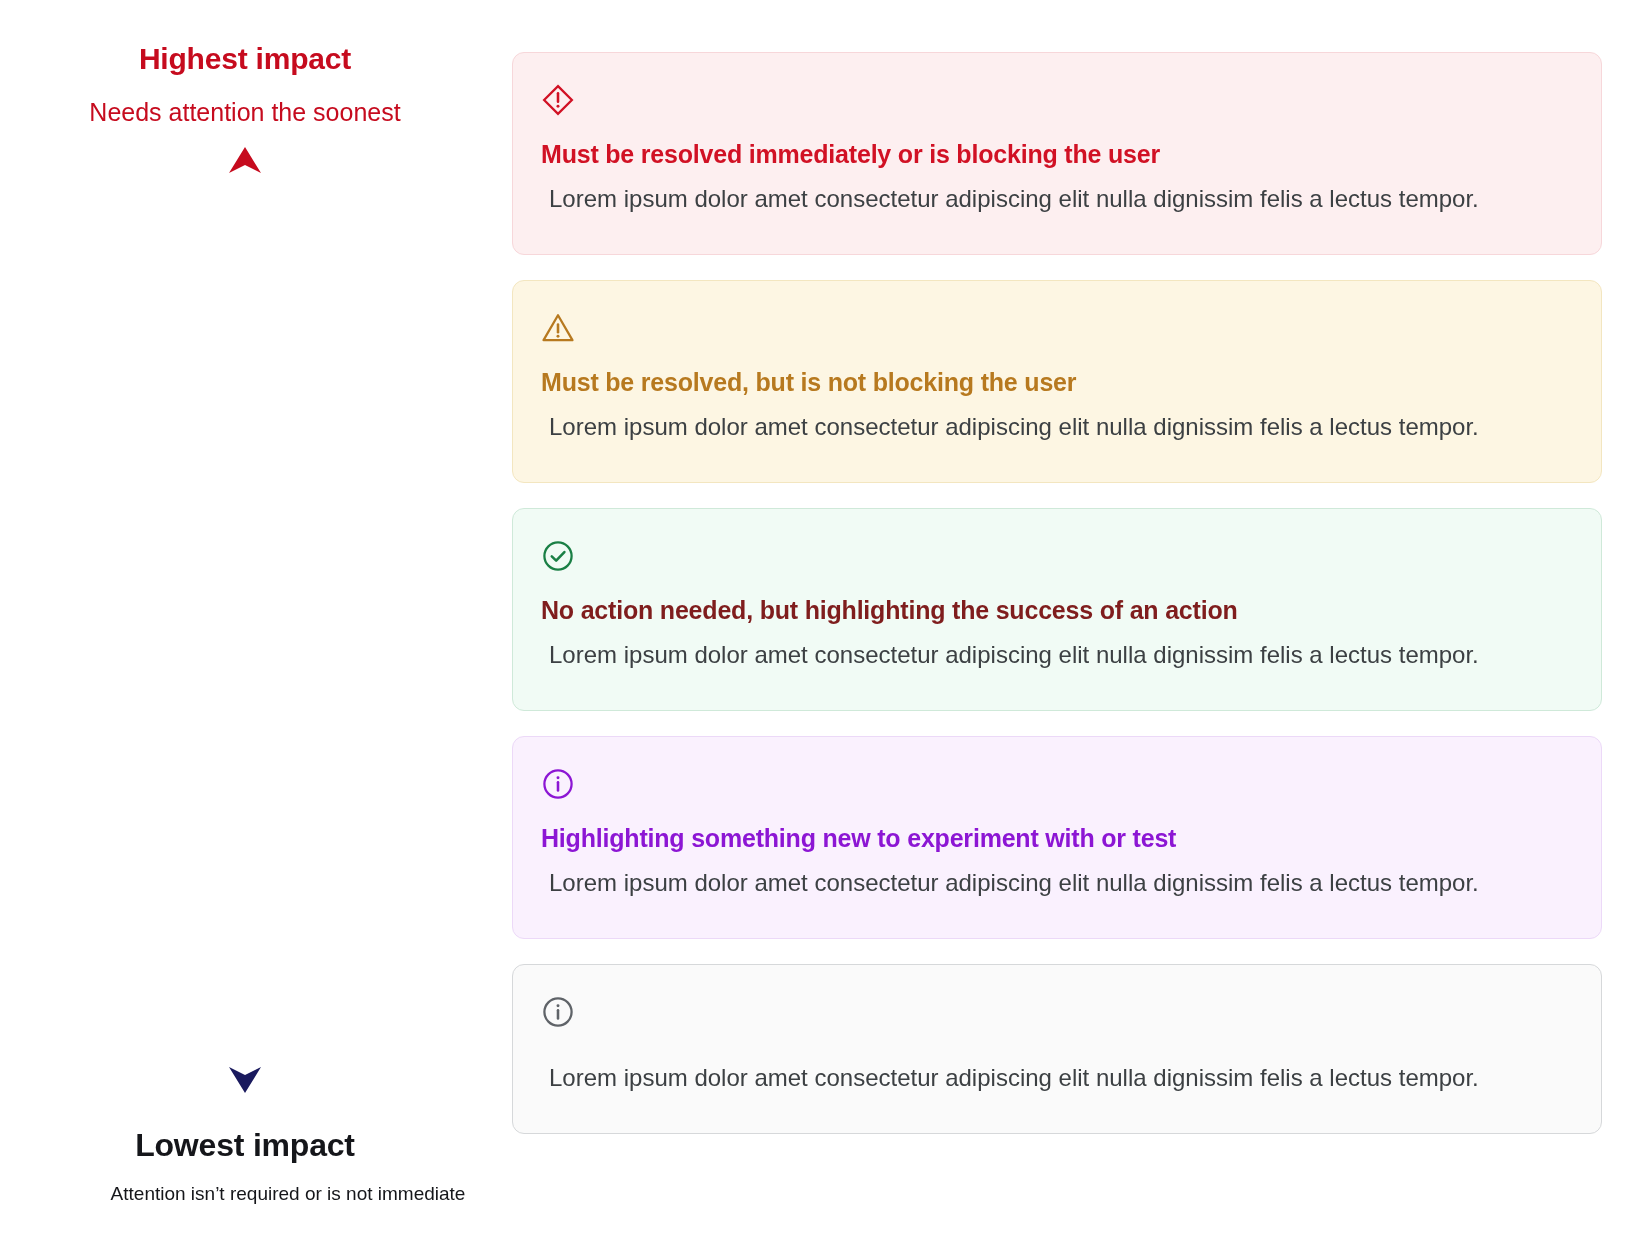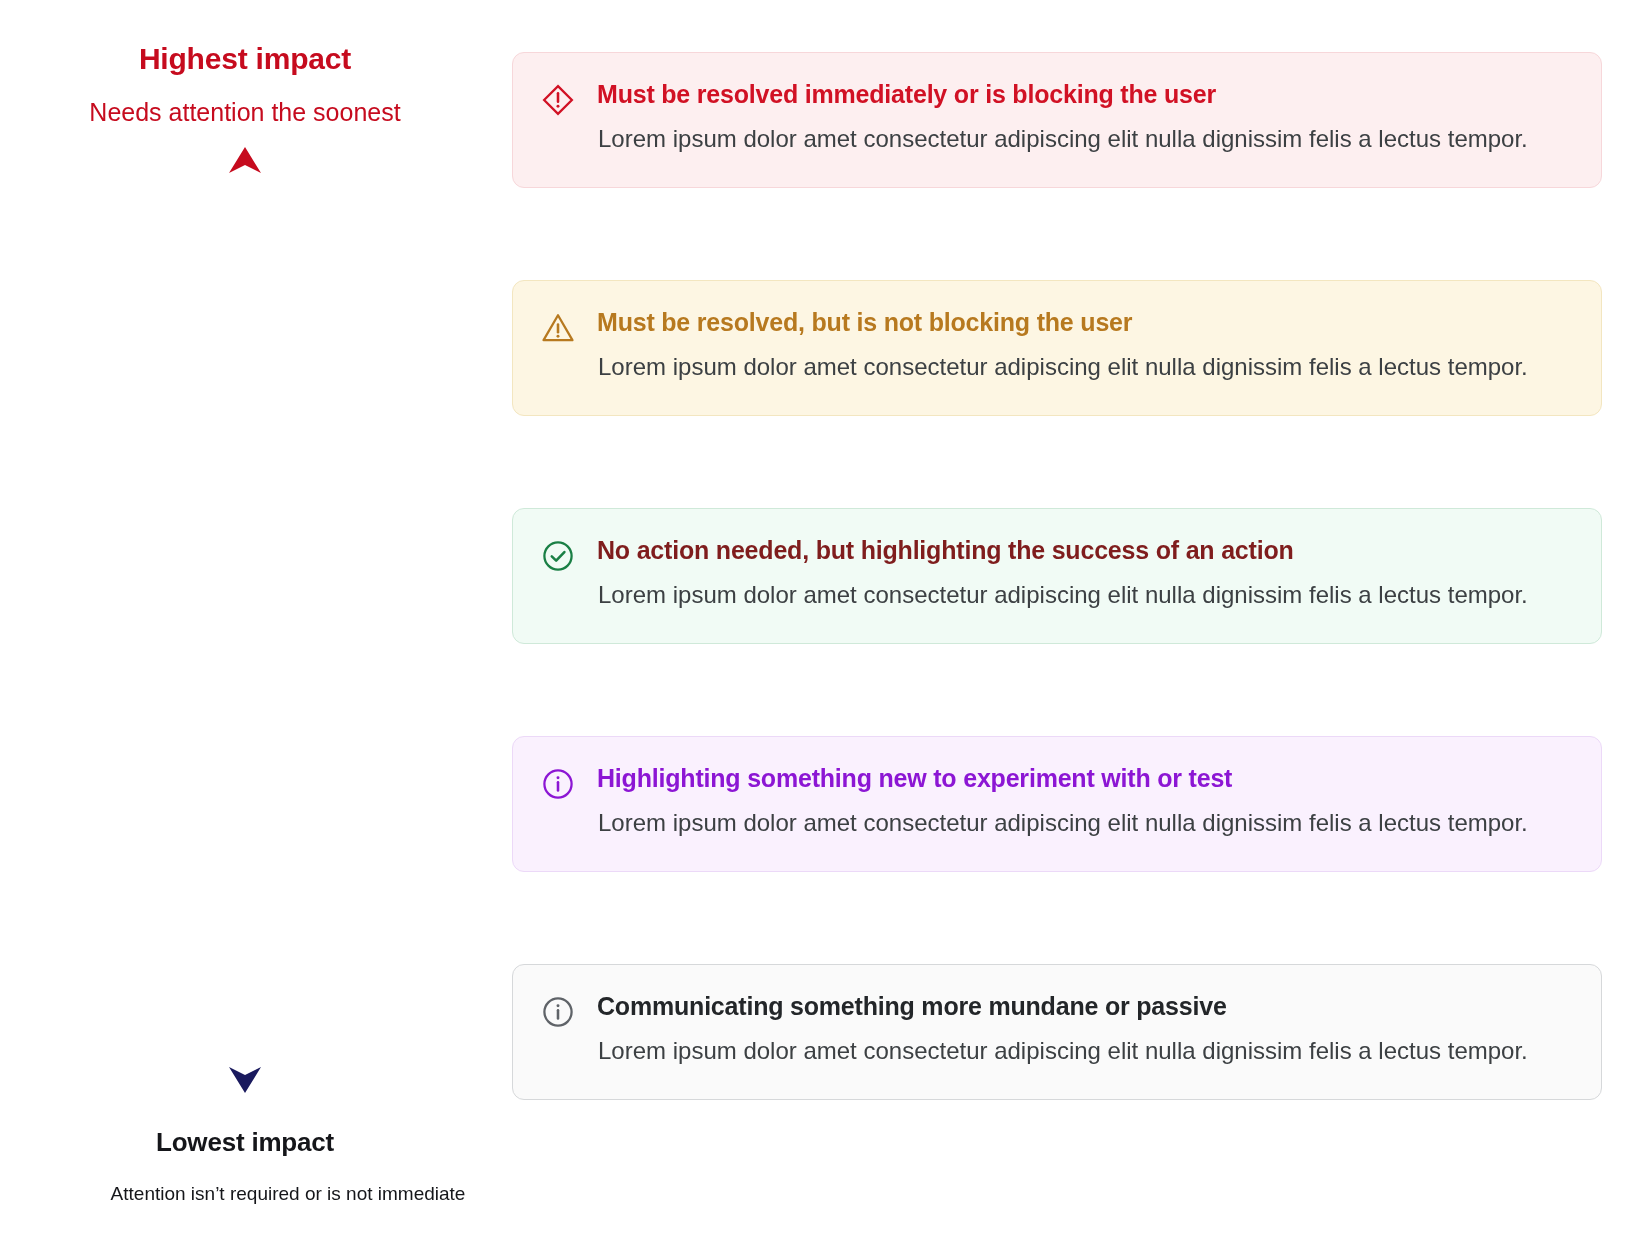--- a/index.html
+++ b/index.html
@@ -50,21 +50,21 @@
     font-size: 25px;
     color: #c60b1e;
   }
 
   .scale-bottom-label {
     position: absolute;
     top: 1127px;
     left: 0;
     width: 490px;
     text-align: center;
-    font-size: 26px;
+    font-size: 32px;
     font-weight: bold;
     color: #15161a;
     letter-spacing: -0.2px;
   }
   .scale-bottom-sub {
     position: absolute;
     top: 1183px;
     left: 0;
     width: 490px;
     text-align: center;
@@ -93,20 +93,21 @@
   .callout {
     position: absolute;
     left: 0;
     width: 1090px;
     box-sizing: border-box;
     border-radius: 12px;
     padding: 26px 28px 28px 28px;
     display: flex;
     align-items: flex-start;
     gap: 22px;
+    flex-direction: column;
   }
 
   .callout-icon {
     flex: 0 0 auto;
     width: 34px;
     height: 34px;
     margin-top: 4px;
     display: block;
   }
 
@@ -120,21 +121,21 @@
     font-weight: bold;
     line-height: 1.25;
     letter-spacing: -0.2px;
     margin: 0 0 10px 0;
   }
 
   .callout-desc {
     font-size: 24px;
     line-height: 1.58;
     color: #3c4043;
-    margin: 1px;
+    margin: 8px;
     max-width: 960px;
   }
 
   
   .c-critical { background: #fdeff0; border: 1px solid #f7d7da; }
   .c-critical .callout-title { color: #d11124; }
 
   .c-warning  { background: #fdf6e3; border: 1px solid #f3e6c0; justify-content: flex-end; }
   .c-warning .callout-title { color: #b7791f; }
 
@@ -227,19 +228,18 @@
       </div>
     </div>
 
     <div class="callout c-neutral" style="top:964px;">
       <svg class="callout-icon" viewBox="0 0 24 24" fill="none">
         <circle cx="12" cy="12" r="9.6" stroke="#5f6368" stroke-width="1.6" fill="none"></circle>
         <circle cx="12" cy="7.6" r="1.05" fill="#5f6368"></circle>
         <line x1="12" y1="10.8" x2="12" y2="16.6" stroke="#5f6368" stroke-width="1.8" stroke-linecap="round"></line>
       </svg>
       <div class="callout-body">
-        <p class="callout-title">Communicating something more mundane or passive</p>
         <p class="callout-desc">Lorem ipsum dolor amet consectetur adipiscing elit nulla dignissim felis a lectus tempor.</p>
       </div>
     </div>
 
   </div>
 </div>
 
 </body></html>

